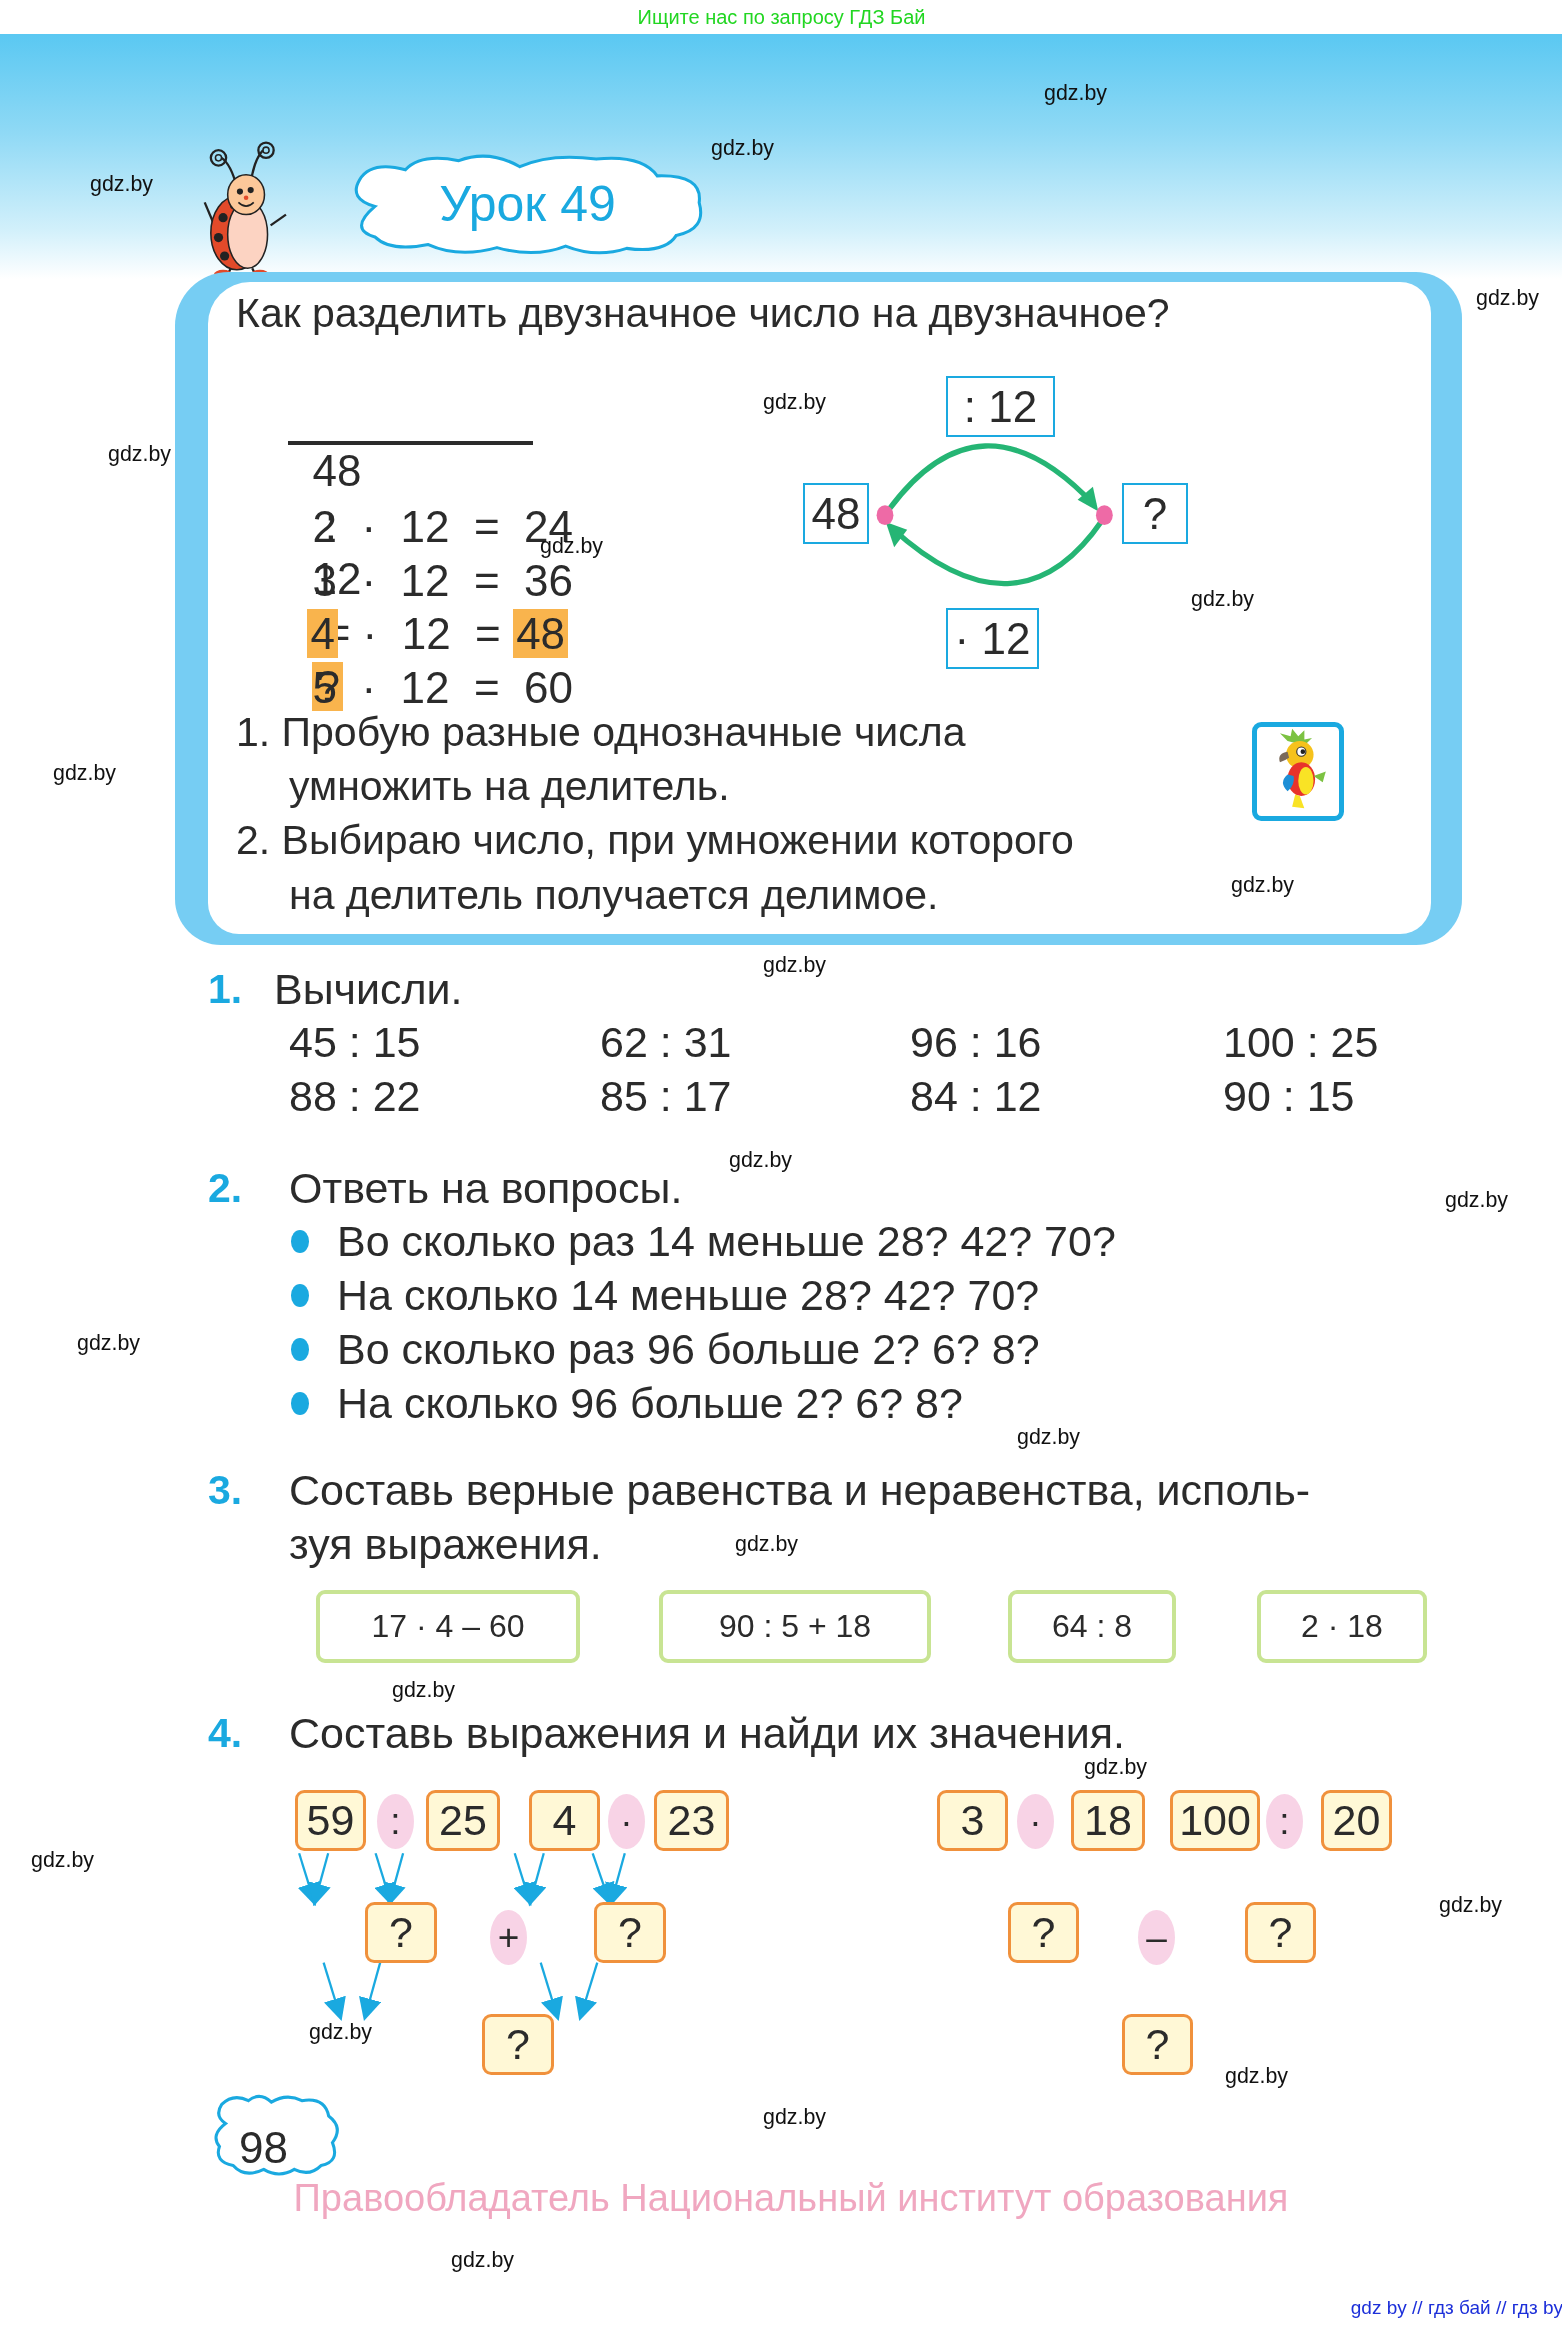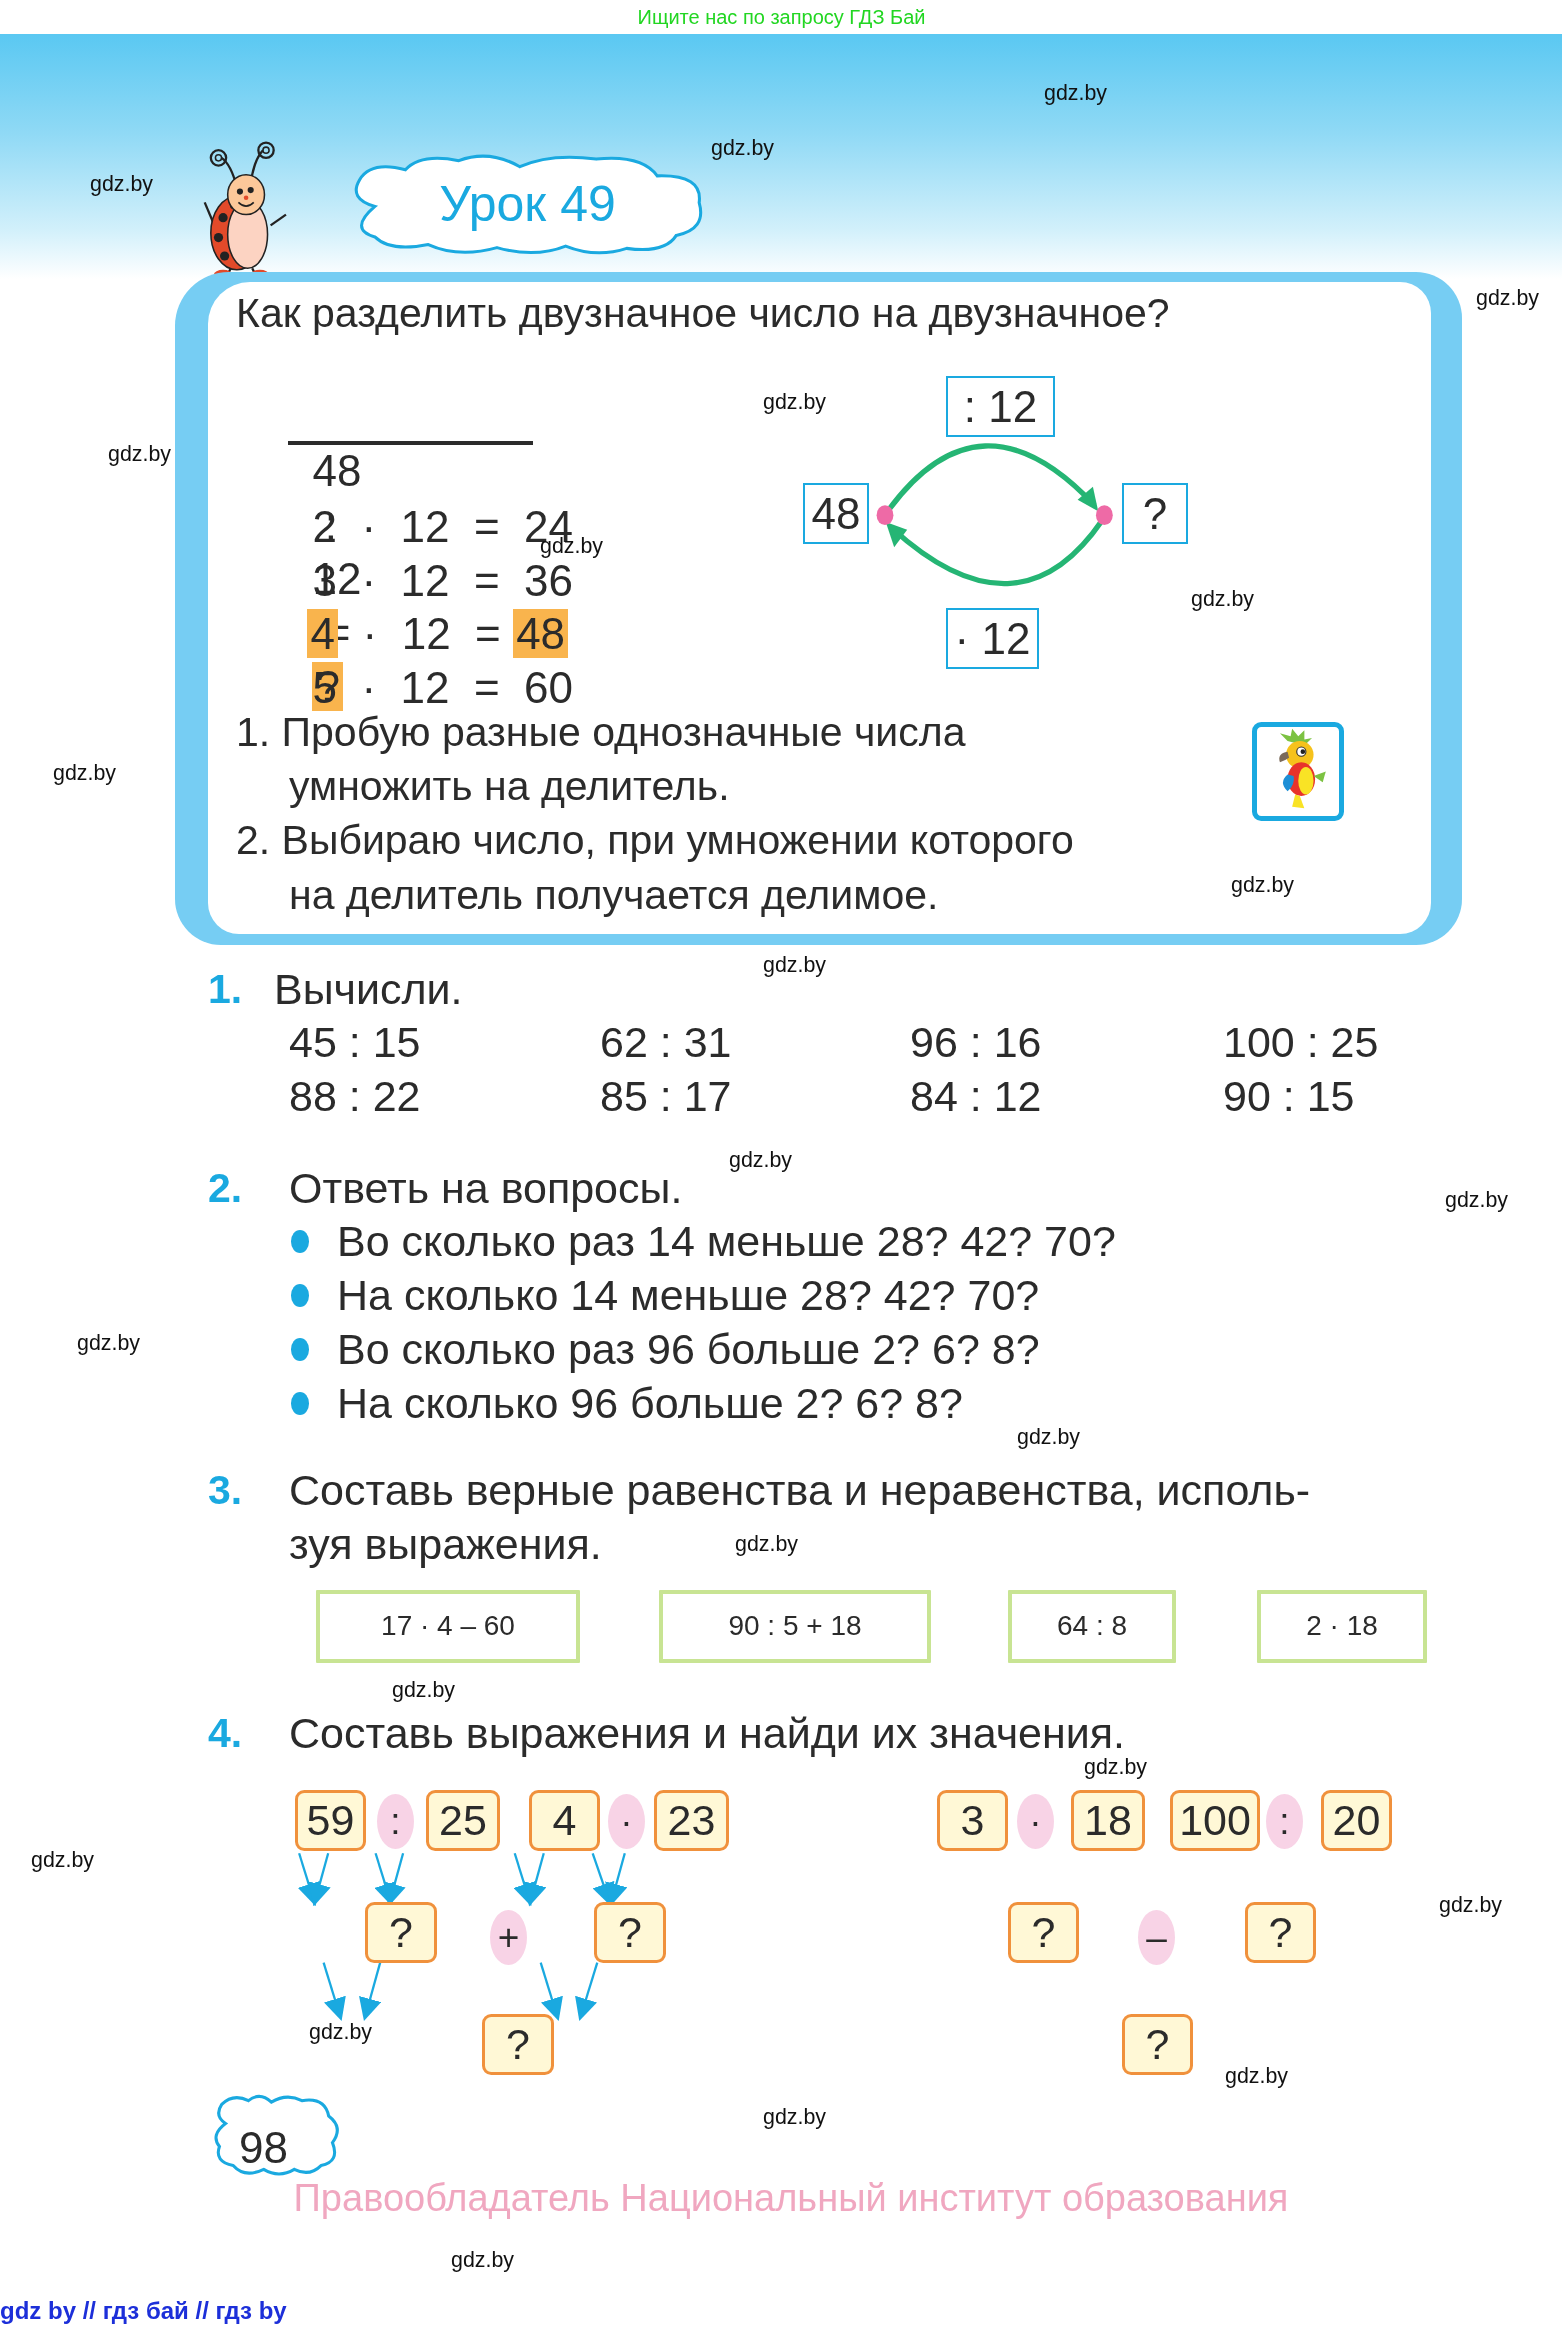--- a/index.html
+++ b/index.html
@@ -28,31 +28,31 @@
 
   .dbox { border: 2.3px solid #1aa9e0; background: #fff; font-size: 44px; text-align: center; color: #2b2b2b; }
 
   .rule { font-size: 41px; line-height: 54px; color: #2b2b2b; white-space: nowrap; }
   .parrot-box { left: 1252px; top: 722px; width: 92px; height: 99px; border: 5.4px solid #1aa9e0; border-radius: 9.2px; background: #fff; }
 
   .num { font-size: 41px; font-weight: bold; color: #1aa9e0; line-height: 54px; }
   .txt { font-size: 43px; line-height: 54px; color: #2b2b2b; white-space: nowrap; }
   .bullet { width: 18.4px; height: 23px; border-radius: 50%; background: #1aa9e0; }
 
-  .exprbox { height: 73px; border: 4.6px solid #c8e493; border-radius: 1px; background: #fff;
-    font-size: 28px; line-height: 64px; text-align: center; color: #2b2b2b; white-space: pre; }
+  .exprbox { height: 73px; border: 4.6px solid #c8e493; border-radius: 9px; background: #fff;
+    font-size: 32px; line-height: 64px; text-align: center; color: #2b2b2b; white-space: pre; }
 
   .obox { height: 61px; border: 3.8px solid #f0913c; border-radius: 9.2px; background: #fff8d6;
     font-size: 43px; line-height: 54px; text-align: center; color: #2b2b2b; }
   .opel { width: 37px; height: 55px; border-radius: 50%; background: #f8d3e6; font-size: 37px;
     line-height: 55px; text-align: center; color: #2b2b2b; }
 
   .page-num { left: 239px; top: 2123px; font-size: 44px; color: #2b2b2b; }
   .copyright { left: 0; top: 2177px; width: 1563px; text-align: center; font-size: 38px; color: #f0a7c0; padding-left: 19px; }
-  .footer { left: 0; top: 2297px; width: 1563px; text-align: left; font-size: 24px; color: #1c2fd9; font-weight: bold; }
+  .footer { left: 0; top: 2297px; width: 1563px; text-align: right; font-size: 19px; color: #1c2fd9; }
 </style>
 </head>
 <body>
 
 <div class="abs top-banner">Ищите нас по запросу ГДЗ Бай</div>
 
 <div class="abs sky"></div>
 
 <svg class="abs" style="left:200px;top:141px;" width="96" height="138" viewBox="0 0 125 180">
   <path d="M48 60 Q40 30 28 22" stroke="#222" stroke-width="3" fill="none"></path>

